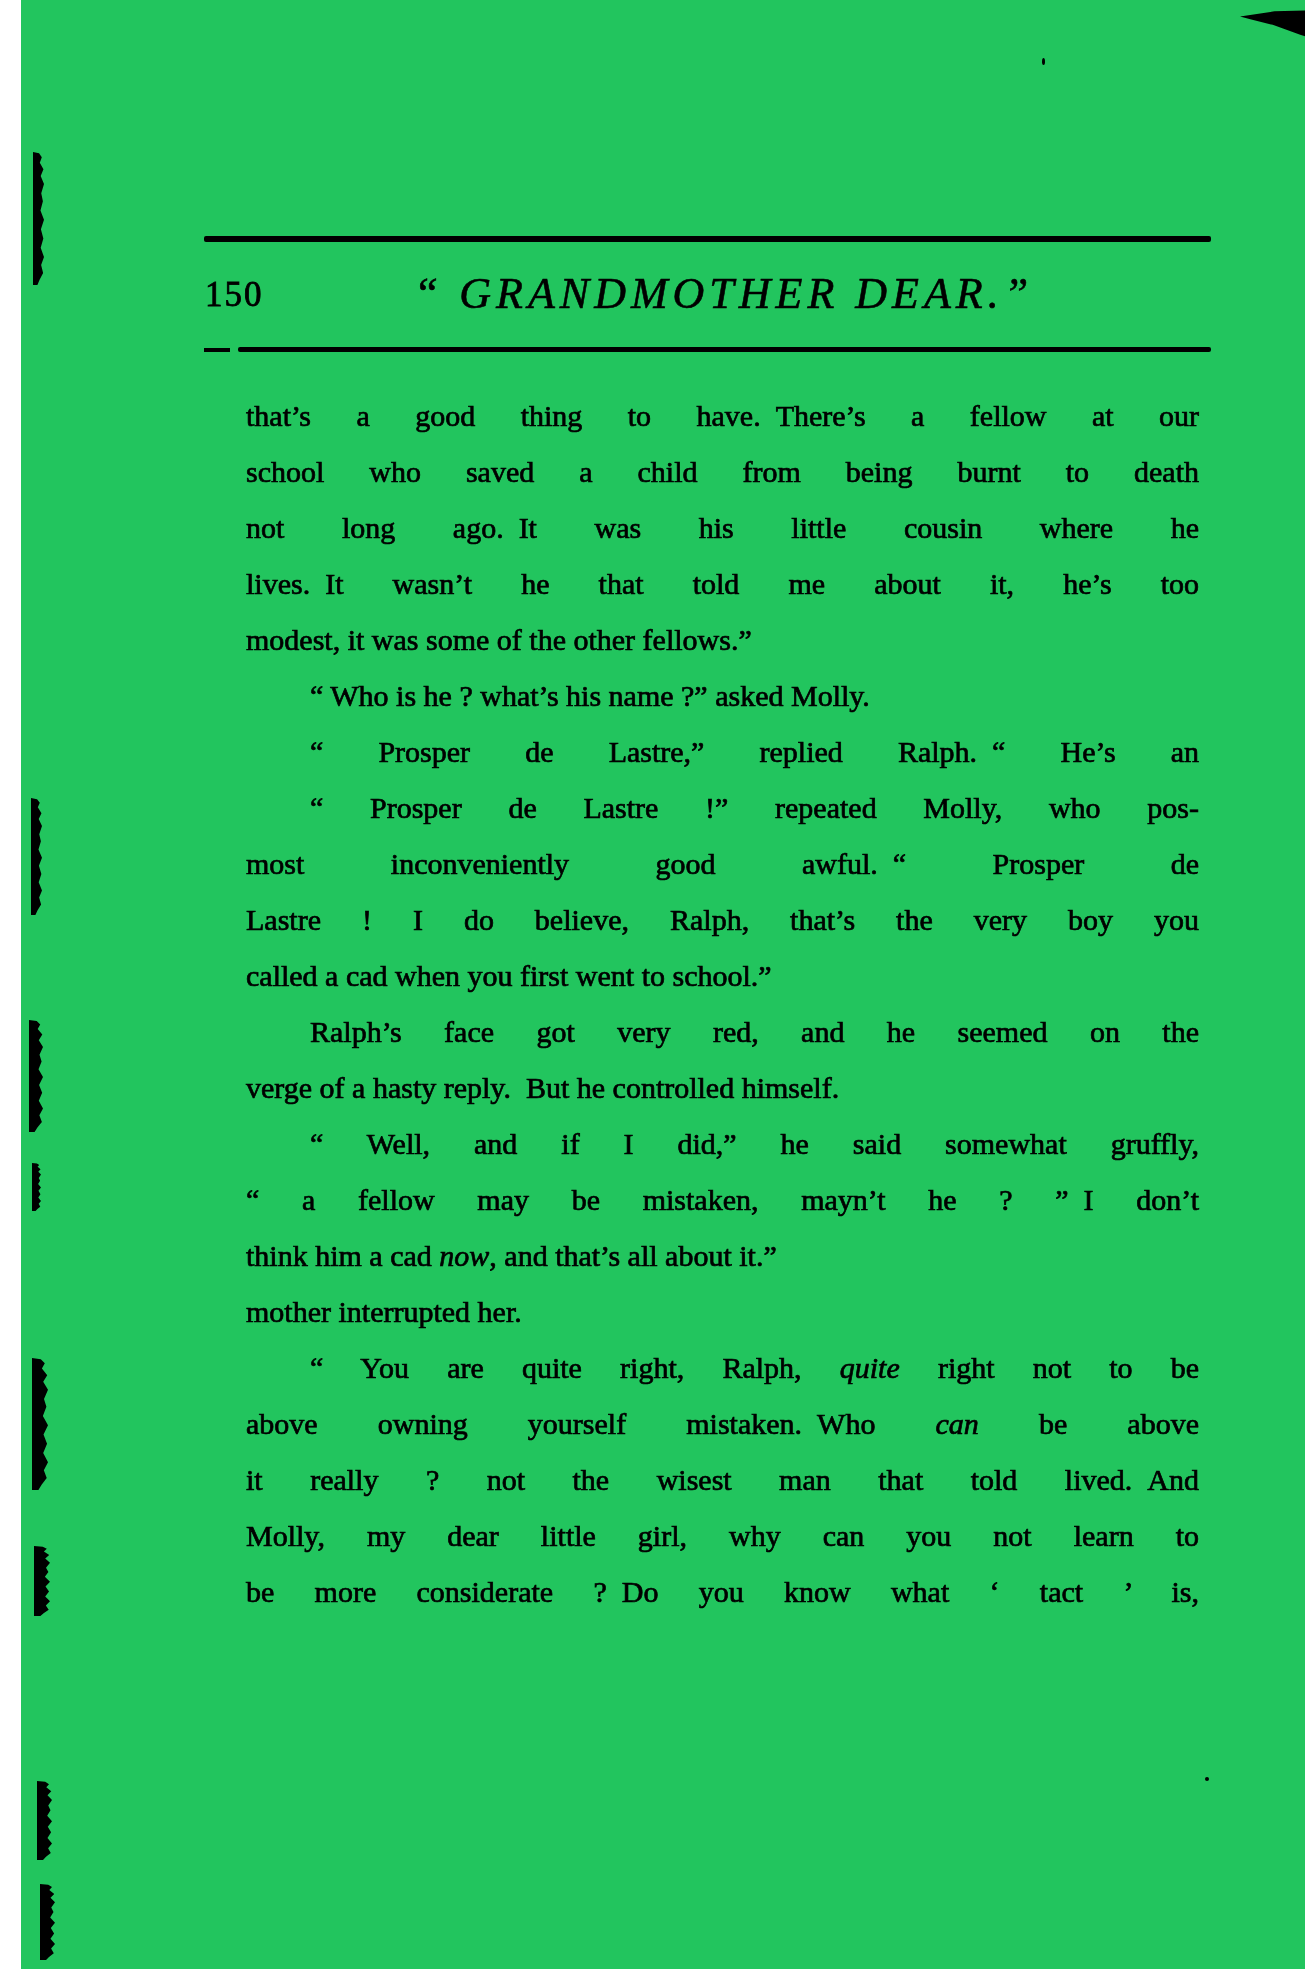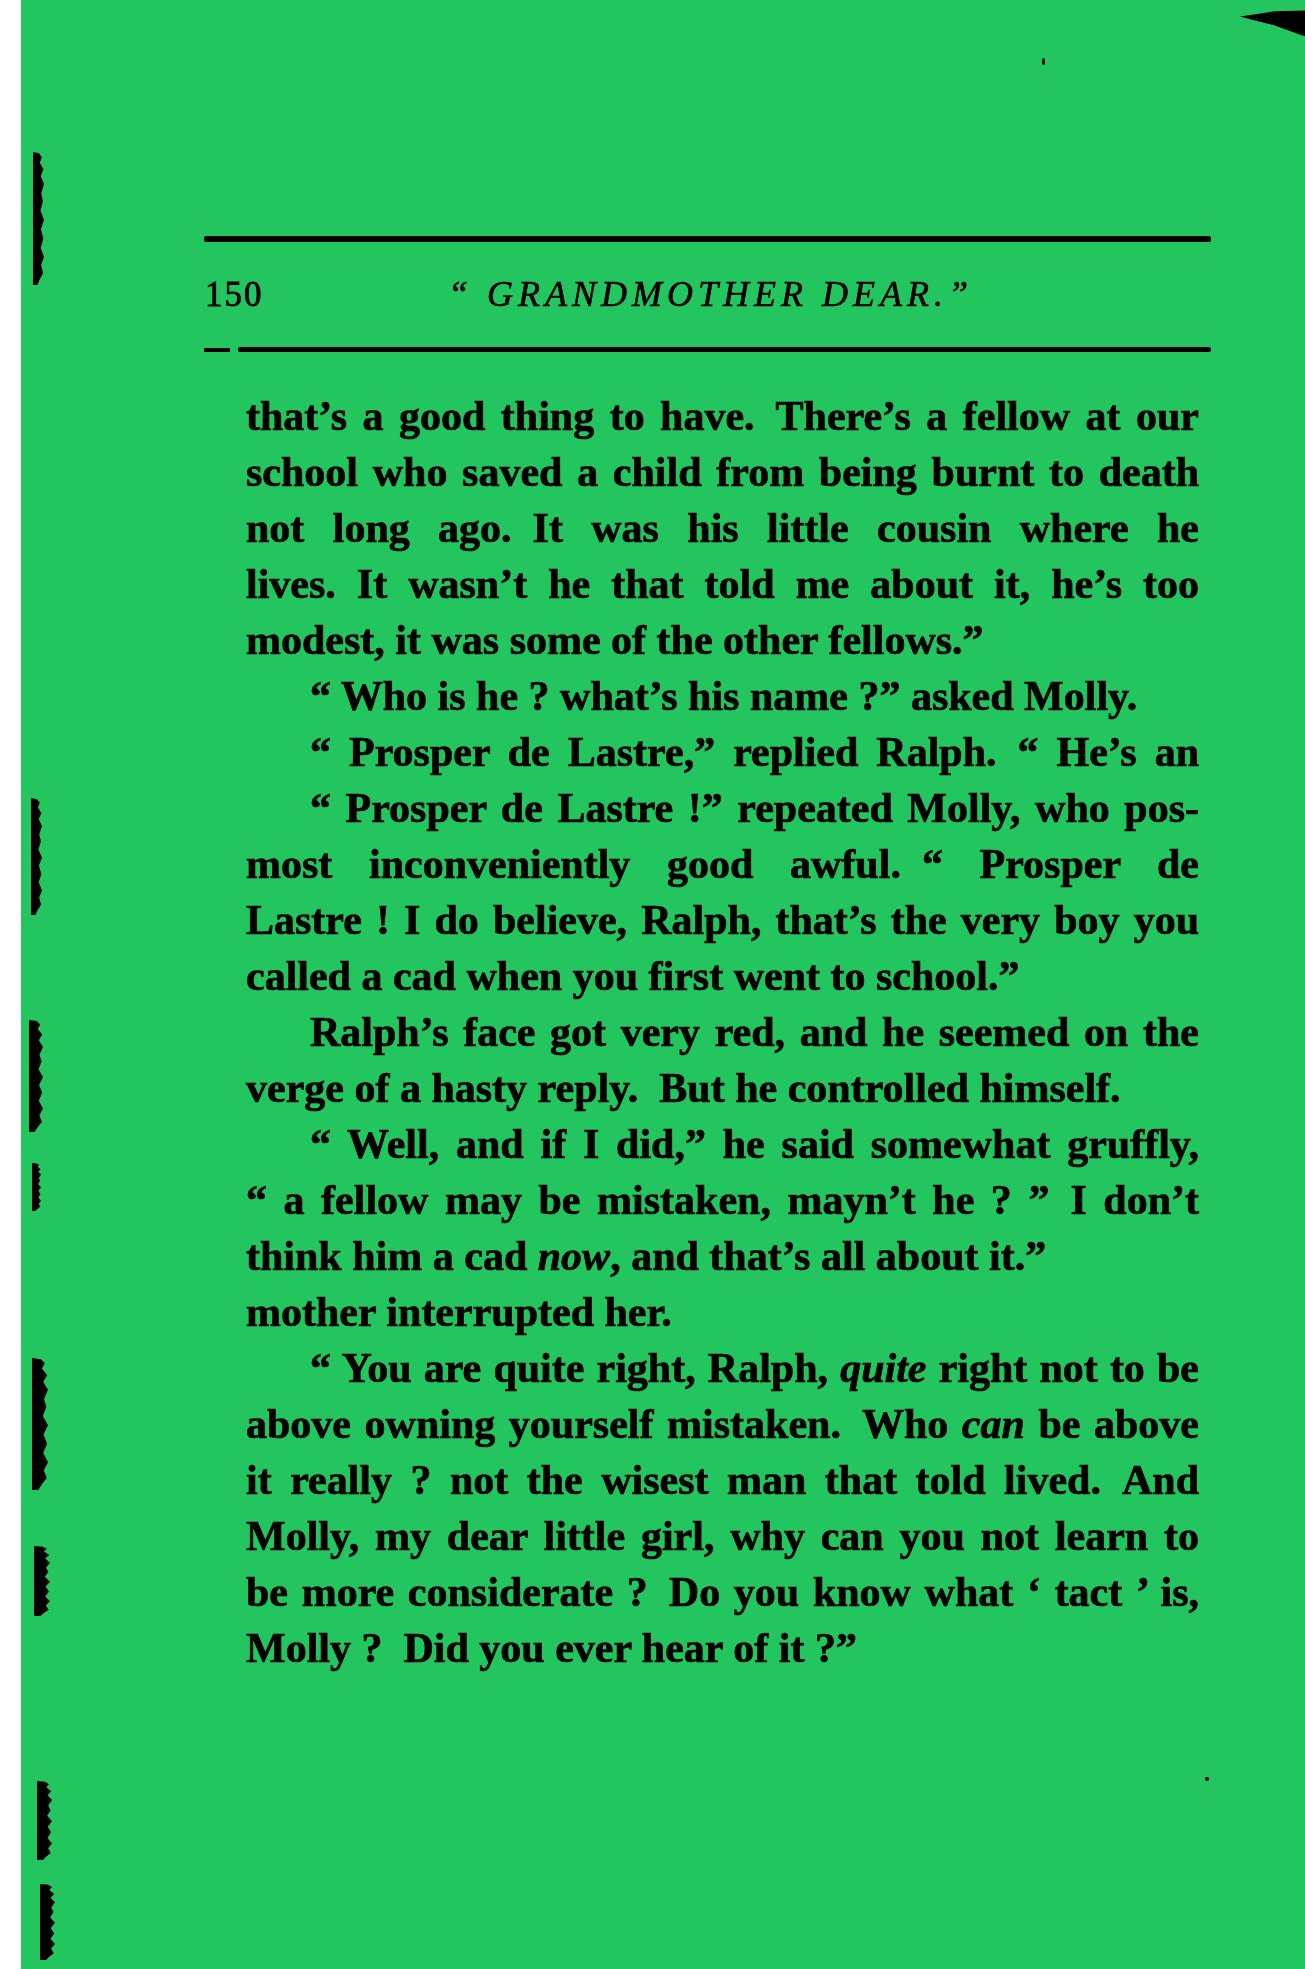--- a/index.html
+++ b/index.html
@@ -21,31 +21,30 @@
   .rule-bottom { left: 217px; top: 347px; width: 973px;  height: 5px; }
   .rule-dash   { position: absolute; left: 183px; top: 348px; width: 26px; height: 4px; background: #000; }
 
   
   .page-number {
     position: absolute; left: 184px; top: 277px;
     font-size: 35px; line-height: 35px; letter-spacing: 2px;
     -webkit-text-stroke: 0.8px #000;
   }
   .running-title {
-    position: absolute; left: 213px; top: 275px; width: 953px;
+    position: absolute; left: 226px; top: 275px; width: 953px;
     text-align: center; font-style: italic;
-    font-size: 36px; line-height: 38px; letter-spacing: 5px;
+    font-size: 44px; line-height: 38px; letter-spacing: 5px;
     -webkit-text-stroke: 0.6px #000;
   }
 
   
   .body-text {
     position: absolute; left: 225px; top: 388px; width: 953px;
-    font-size: 42px;
-    font-weight: bold;
+    font-size: 30px;
     -webkit-text-stroke: 0.7px #000;
   }
   .line { height: 56px; line-height: 56px; white-space: nowrap; text-align: left; }
   .line.justified { white-space: normal; text-align: justify; text-align-last: justify; }
   .line.indent { padding-left: 64px; }
   .line em { font-style: italic; }
 
   
   .ink {
     position: absolute; background: #000;
@@ -118,16 +117,15 @@
       <div class="line"><span>verge of a hasty reply. But he controlled himself.</span></div>
       <div class="line indent justified"><span>“ Well, and if I did,” he said somewhat gruffly,</span></div>
       <div class="line justified"><span>“ a fellow may be mistaken, mayn’t he ? ” I don’t</span></div>
       <div class="line"><span>think him a cad </span><em>now</em><span>, and that’s all about it.”</span></div>
       <div class="line"><span>mother interrupted her.</span></div>
       <div class="line indent justified"><span>“ You are quite right, Ralph, </span><em>quite</em><span> right not to be</span></div>
       <div class="line justified"><span>above owning yourself mistaken. Who </span><em>can</em><span> be above</span></div>
       <div class="line justified"><span>it really ? not the wisest man that told lived. And</span></div>
       <div class="line justified"><span>Molly, my dear little girl, why can you not learn to</span></div>
       <div class="line justified"><span>be more considerate ? Do you know what ‘ tact ’ is,</span></div>
-      <div class="line"><span>Molly ? Did you ever hear of it ?”</span></div>
     </div>
 
 </div>
 
 </body></html>

